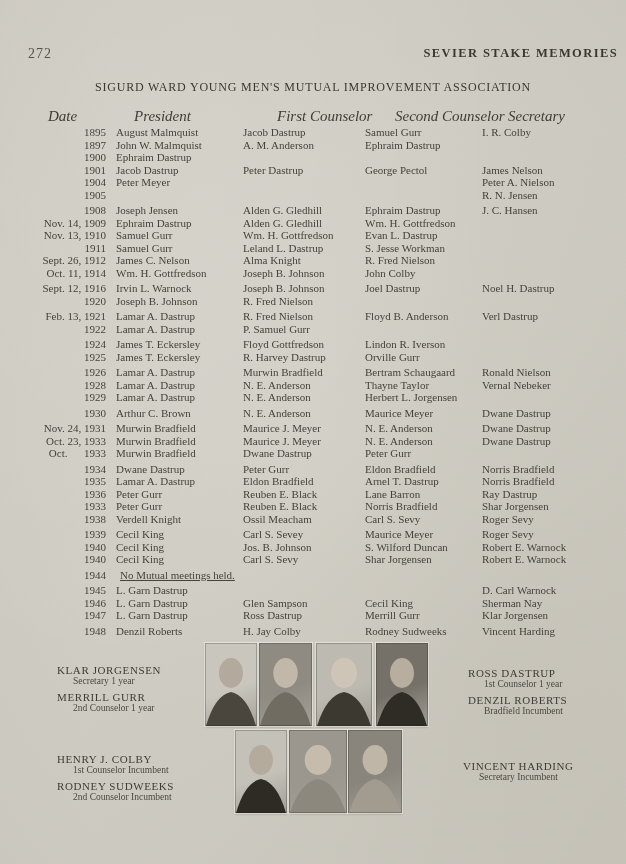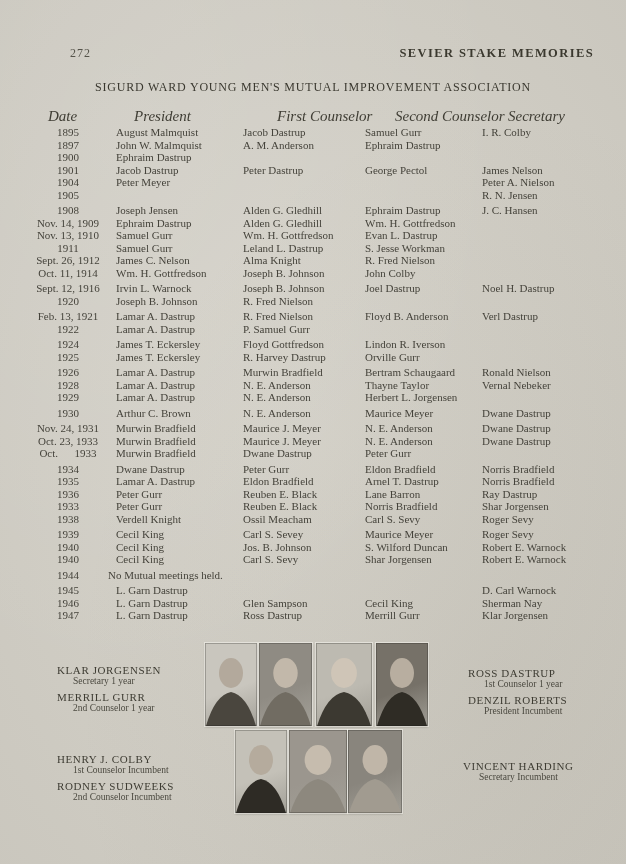--- a/index.html
+++ b/index.html
@@ -9,38 +9,38 @@
     margin:0 auto;
     background:
       radial-gradient(ellipse at 20% 15%, rgba(255,255,255,0.10), rgba(0,0,0,0) 55%),
       radial-gradient(ellipse at 80% 80%, rgba(120,115,100,0.10), rgba(0,0,0,0) 60%),
       radial-gradient(ellipse at 50% 50%, rgba(255,255,255,0.05), rgba(90,85,75,0.08)),
       #d4d1c8;
     font-family:"Liberation Serif", serif;
     color:#45433b;
     overflow:hidden;
   }
-  .folio{position:absolute;top:46px;left:28px;font-size:12px;letter-spacing:1px;color:#55534a;margin-left:42px;}
-  .running-header{position:absolute;top:46px;right:32px;font-size:12.5px;font-weight:bold;letter-spacing:1.4px;color:#3b392f;}
+  .folio{position:absolute;top:46px;left:28px;font-size:14px;letter-spacing:1px;color:#55534a;}
+  .running-header{position:absolute;top:46px;right:8px;font-size:12.5px;font-weight:bold;letter-spacing:1.4px;color:#3b392f;}
   .doc-title{position:absolute;top:80px;left:0;width:100%;text-align:center;font-size:12px;letter-spacing:0.8px;color:#3a382f;white-space:nowrap;}
 
   .officers-table{position:absolute;top:109px;left:30px;right:8px;}
   .trow{display:flex;line-height:12.5px;font-size:11px;white-space:pre;}
   .trow.gap{margin-top:3px;}
   .thead{font-style:italic;font-size:15px;line-height:14px;margin-bottom:3px;color:#3f3d34;}
-  .c-date{width:76px;text-align:center;flex:none;}
+  .c-date{width:76px;text-align:right;flex:none;}
   .c-pres{width:137px;padding-left:10px;box-sizing:border-box;flex:none;}
   .c-first{width:122px;flex:none;}
   .c-sec{width:117px;flex:none;}
   .c-secr{flex:1;}
   .thead .c-date{text-align:left;padding-left:18px;}
   .thead .c-first{padding-left:16px;box-sizing:border-box;}
   .thead .c-sec{padding-left:12px;box-sizing:border-box;}
   .thead .c-secr{padding-left:8px;box-sizing:border-box;}
-  .c-span{flex:1;padding-left:2px;box-sizing:border-box;}
+  .c-span{flex:1;padding-left:14px;box-sizing:border-box;text-decoration:underline;}
 
   .caption-block{position:absolute;}
   .officer-name{font-size:11px;letter-spacing:0.6px;color:#3e3c33;line-height:12px;}
   .officer-role{font-size:9.5px;padding-left:16px;margin-bottom:4px;color:#4a483f;line-height:11px;}
 
   .photo{position:absolute;box-shadow:0 0 0 1px rgba(250,248,242,0.55), 0 1px 2px rgba(60,58,50,0.35);overflow:hidden;}
   .photo svg{display:block;width:100%;height:100%;}
 </style>
 </head>
 <body>
@@ -90,35 +90,36 @@
         <div class="trow"><span class="c-date">1936</span><span class="c-pres">Peter Gurr</span><span class="c-first">Reuben E. Black</span><span class="c-sec">Lane Barron</span><span class="c-secr">Ray Dastrup</span></div>
         <div class="trow"><span class="c-date">1933</span><span class="c-pres">Peter Gurr</span><span class="c-first">Reuben E. Black</span><span class="c-sec">Norris Bradfield</span><span class="c-secr">Shar Jorgensen</span></div>
         <div class="trow"><span class="c-date">1938</span><span class="c-pres">Verdell Knight</span><span class="c-first">Ossil Meacham</span><span class="c-sec">Carl S. Sevy</span><span class="c-secr">Roger Sevy</span></div>
         <div class="trow gap"><span class="c-date">1939</span><span class="c-pres">Cecil King</span><span class="c-first">Carl S. Sevey</span><span class="c-sec">Maurice Meyer</span><span class="c-secr">Roger Sevy</span></div>
         <div class="trow"><span class="c-date">1940</span><span class="c-pres">Cecil King</span><span class="c-first">Jos. B. Johnson</span><span class="c-sec">S. Wilford Duncan</span><span class="c-secr">Robert E. Warnock</span></div>
         <div class="trow"><span class="c-date">1940</span><span class="c-pres">Cecil King</span><span class="c-first">Carl S. Sevy</span><span class="c-sec">Shar Jorgensen</span><span class="c-secr">Robert E. Warnock</span></div>
         <div class="trow gap"><span class="c-date">1944</span><span class="c-span">No Mutual meetings held.</span></div>
         <div class="trow gap"><span class="c-date">1945</span><span class="c-pres">L. Garn Dastrup</span><span class="c-first"></span><span class="c-sec"></span><span class="c-secr">D. Carl Warnock</span></div>
         <div class="trow"><span class="c-date">1946</span><span class="c-pres">L. Garn Dastrup</span><span class="c-first">Glen Sampson</span><span class="c-sec">Cecil King</span><span class="c-secr">Sherman Nay</span></div>
         <div class="trow"><span class="c-date">1947</span><span class="c-pres">L. Garn Dastrup</span><span class="c-first">Ross Dastrup</span><span class="c-sec">Merrill Gurr</span><span class="c-secr">Klar Jorgensen</span></div>
+        <div class="trow gap"><span class="c-date">1948</span><span class="c-pres">Denzil Roberts</span><span class="c-first">H. Jay Colby</span><span class="c-sec">Rodney Sudweeks</span><span class="c-secr">Vincent Harding</span></div>
       </div>
   </div>
 
   <div id="captions-root">
       <div class="caption-block" style="left: 57px; top: 664px;">
         <div class="officer-name">KLAR JORGENSEN</div>
         <div class="officer-role">Secretary 1 year</div>
         <div class="officer-name">MERRILL GURR</div>
         <div class="officer-role">2nd Counselor 1 year</div>
       </div>
       <div class="caption-block" style="left: 468px; top: 667px;">
         <div class="officer-name">ROSS DASTRUP</div>
         <div class="officer-role">1st Counselor 1 year</div>
         <div class="officer-name">DENZIL ROBERTS</div>
-        <div class="officer-role">President Incumbent</div>
+        <div class="officer-role">Bradfield Incumbent</div>
       </div>
       <div class="caption-block" style="left: 57px; top: 753px;">
         <div class="officer-name">HENRY J. COLBY</div>
         <div class="officer-role">1st Counselor Incumbent</div>
         <div class="officer-name">RODNEY SUDWEEKS</div>
         <div class="officer-role">2nd Counselor Incumbent</div>
       </div>
       <div class="caption-block" style="left: 463px; top: 760px;">
         <div class="officer-name">VINCENT HARDING</div>
         <div class="officer-role">Secretary Incumbent</div>

